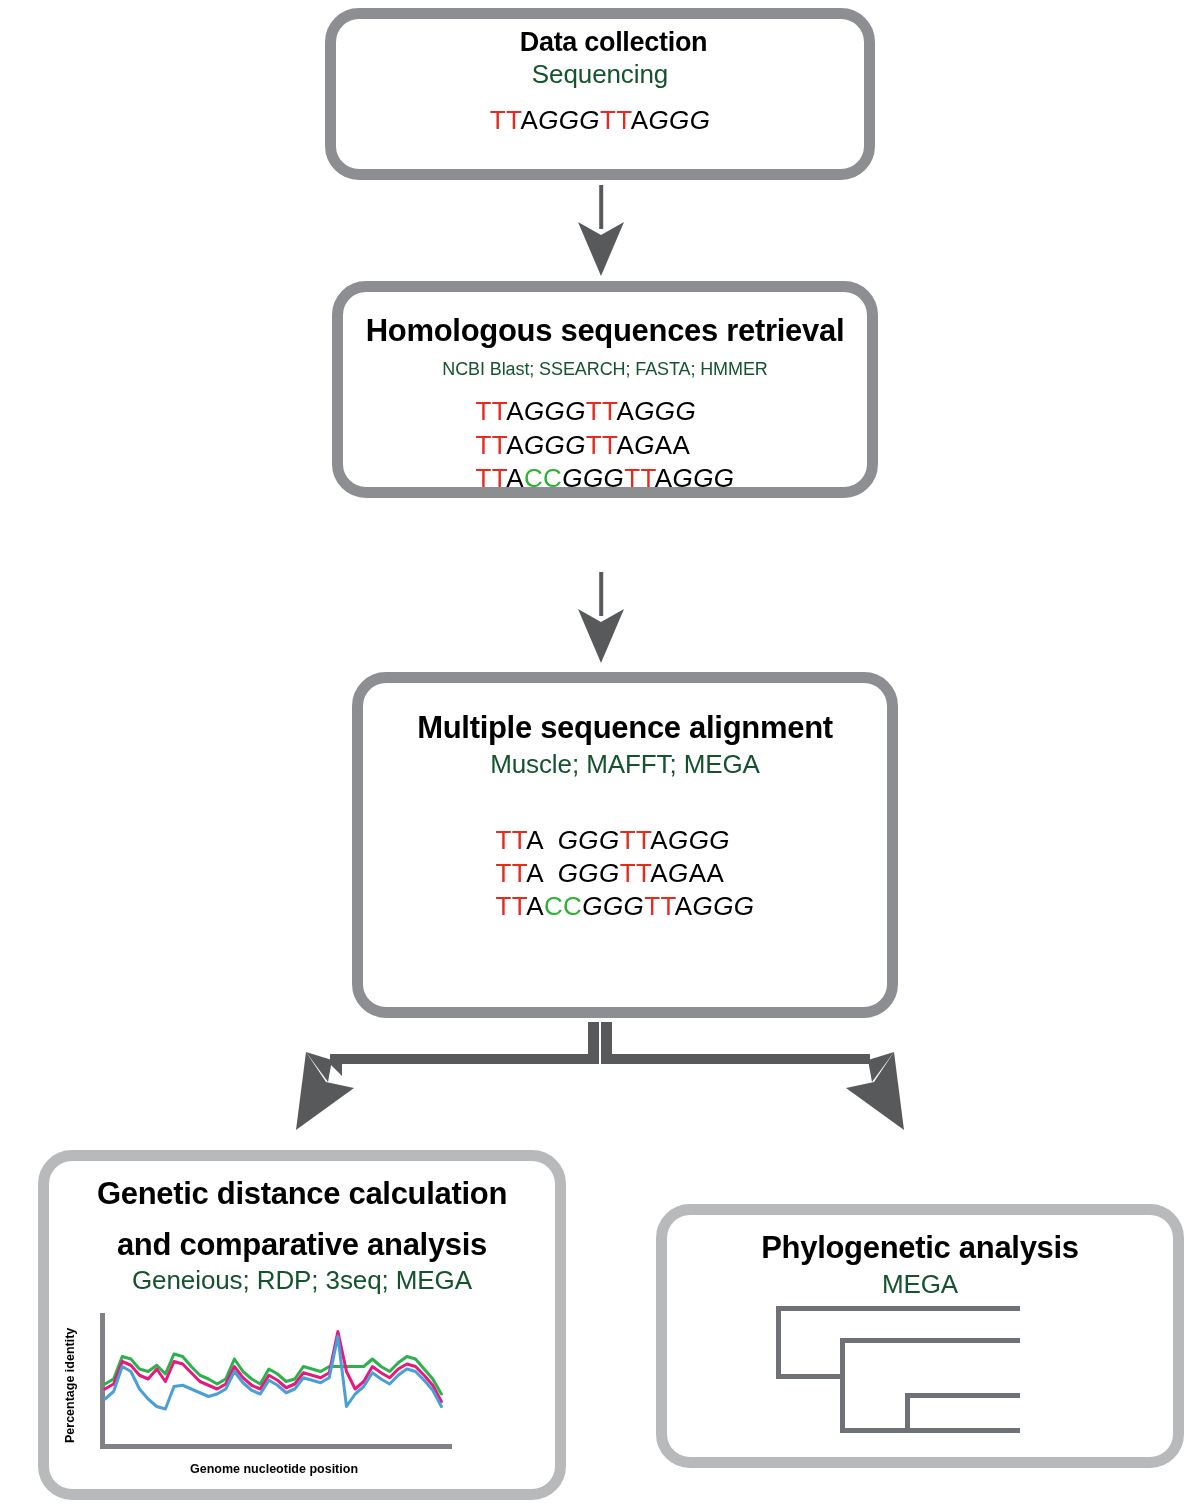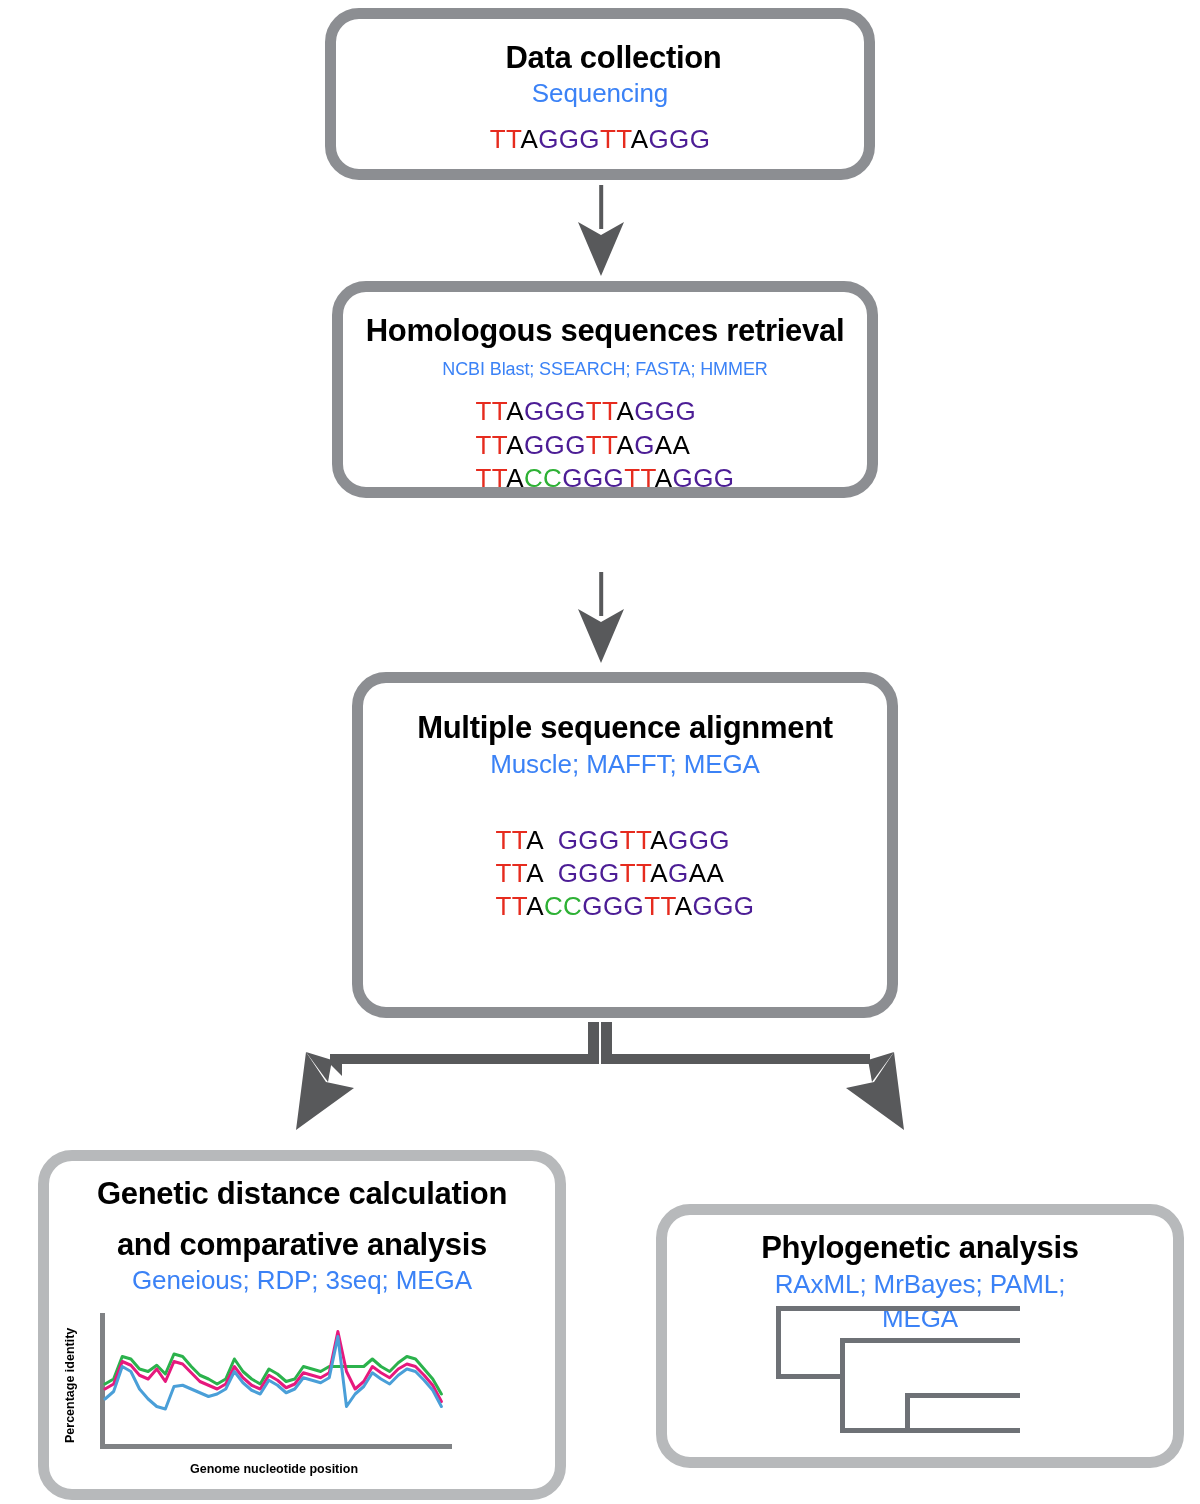--- a/index.html
+++ b/index.html
@@ -39,31 +39,31 @@
     border-width: 11px;
   }
 
   .box-title {
     font-weight: bold;
     color: #000000;
     line-height: 1.12;
     letter-spacing: -0.3px;
   }
   .box-sub {
-    color: #3b82f6;
+    color: #14532d;
     line-height: 1.15;
     letter-spacing: -0.1px;
   }
 
   
   #box-data-collection {
     left: 325px; top: 8px;
     width: 550px; height: 172px;
   }
-  #box-data-collection .box-title { font-size: 31px; margin-top: 22px; padding-left: 27px; }
+  #box-data-collection .box-title { font-size: 27px; margin-top: 8px; padding-left: 27px; }
   #box-data-collection .box-sub { font-size: 26px; margin-top: 3px; }
 
   
   #box-homologous {
     left: 332px; top: 281px;
     width: 546px; height: 217px;
   }
   #box-homologous .box-title { font-size: 31px; margin-top: 22px; }
   #box-homologous .box-sub { font-size: 18px; margin-top: 10px; }
 
@@ -96,21 +96,21 @@
     font-family: "Liberation Sans", sans-serif;
     font-size: 26px;
     letter-spacing: 0.4px;
     line-height: 1.28;
     display: inline-block;
     text-align: left;
     white-space: pre;
   }
   .seq-row { display: block; }
   .nt-red   { color: #e62b1e; }
-  .nt-blue  { color: #4c1d95; }
+  .nt-blue  { color: #000000; font-style: italic; }
   .nt-green { color: #2eb135; }
   .nt-black { color: #000000; }
 
   #seq-single { margin-top: 14px; }
   #seq-multi  { margin-top: 16px; }
   #seq-aligned{ margin-top: 44px; }
 
   
   .arrow-down {
     position: absolute;
@@ -212,21 +212,20 @@
 
     <g id="chart-series">
         <polyline points="47.00,79.00 55.63,74.00 64.25,51.50 72.88,54.00 81.50,64.00 90.13,66.50 98.75,60.25 107.38,69.00 116.00,49.00 124.63,51.50 133.25,61.50 141.88,70.25 150.50,74.00 159.13,79.00 167.75,74.00 176.38,54.00 185.00,66.50 193.63,74.00 202.25,79.00 210.88,64.00 219.50,69.00 228.13,76.50 236.75,74.00 245.37,61.50 254.00,64.00 262.63,66.50 271.25,61.50 279.88,61.50 288.50,61.50 297.13,61.50 305.75,61.50 314.38,54.00 323.00,61.50 331.63,66.50 340.25,57.75 348.88,51.50 357.50,54.00 366.13,64.00 374.75,74.00 383.38,89.00" fill="none" stroke="#2bb24c" stroke-width="3" stroke-linejoin="round" stroke-linecap="round"></polyline>
         <polyline points="47.00,84.00 55.63,79.00 64.25,56.50 72.88,60.25 81.50,70.25 90.13,74.00 98.75,64.00 107.38,76.50 116.00,56.50 124.63,59.00 133.25,67.75 141.88,76.50 150.50,80.25 159.13,84.00 167.75,79.00 176.38,61.50 185.00,72.75 193.63,80.25 202.25,84.00 210.88,70.25 219.50,75.25 228.13,82.75 236.75,79.00 245.37,67.75 254.00,70.25 262.63,72.75 271.25,67.75 279.88,26.50 288.50,66.50 297.13,84.00 305.75,76.50 314.38,61.50 323.00,67.75 331.63,72.75 340.25,64.00 348.88,59.00 357.50,61.50 366.13,70.25 374.75,80.25 383.38,96.50" fill="none" stroke="#e6197d" stroke-width="3" stroke-linejoin="round" stroke-linecap="round"></polyline>
         <polyline points="47.00,94.00 55.63,86.50 64.25,61.50 72.88,66.50 81.50,84.00 90.13,94.00 98.75,101.50 107.38,104.00 116.00,81.50 124.63,80.25 133.25,84.00 141.88,87.75 150.50,91.50 159.13,89.00 167.75,84.00 176.38,66.50 185.00,77.75 193.63,85.25 202.25,89.00 210.88,75.25 219.50,80.25 228.13,87.75 236.75,84.00 245.37,72.75 254.00,75.25 262.63,77.75 271.25,72.75 279.88,31.50 288.50,101.50 297.13,89.00 305.75,81.50 314.38,67.75 323.00,74.00 331.63,79.00 340.25,70.25 348.88,64.00 357.50,66.50 366.13,75.25 374.75,85.25 383.38,101.50" fill="none" stroke="#4a9fd8" stroke-width="3" stroke-linejoin="round" stroke-linecap="round"></polyline>
       </g>
   </svg>
 
   <div class="node-box light" id="box-phylo">
     <div class="box-title">Phylogenetic analysis</div>
-    <div class="box-sub">RAxML; MrBayes; PAML;</div>
     <div class="box-sub">MEGA</div>
   </div>
 
   <svg id="phylo-tree" width="300" height="160" viewBox="0 0 300 160">
     <g fill="#6e7176">
 
       <rect x="6" y="6" width="5" height="73"></rect>
 
       <rect x="6" y="6" width="244" height="5"></rect>
 

